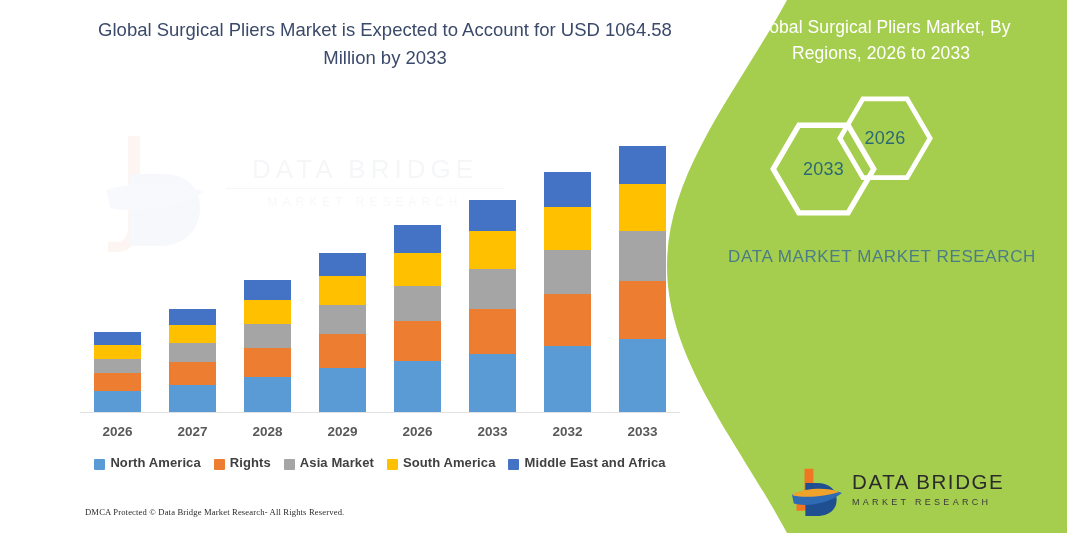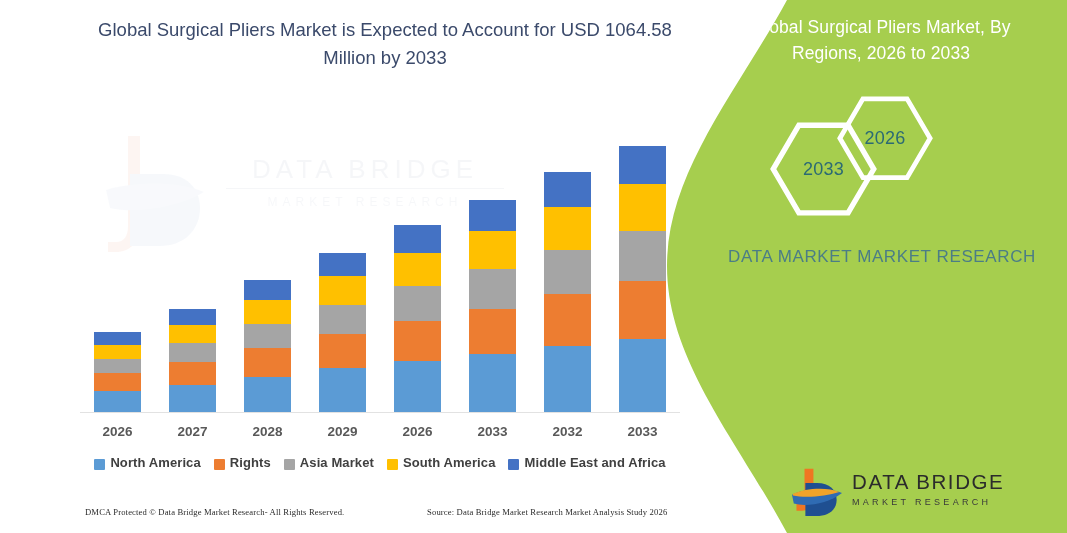--- a/index.html
+++ b/index.html
@@ -196,21 +196,20 @@
         <span class="leg-lb">South America</span>
       </div>
       <div class="leg-item">
         <span class="leg-sw" style="background: rgb(68, 114, 196);"></span>
         <span class="leg-lb">Middle East and Africa</span>
       </div>
     </div>
 
   <div class="footer">
     <div class="f1">DMCA Protected © Data Bridge Market Research- All Rights Reserved.</div>
-    <div class="f2">Source: Data Bridge Market Research  Market Analysis Study 2026</div>
   </div>
 
   <div class="green-panel">
     <div class="panel-title">Global Surgical Pliers Market, By Regions, 2026 to 2033</div>
 
     <div class="hexes">
       <div class="hex hex-2026">
         <svg viewBox="0 0 100 88" preserveAspectRatio="none">
           <polygon points="27,3 73,3 97,44 73,85 27,85 3,44" fill="none" stroke="#ffffff" stroke-width="5"></polygon>
         </svg>

